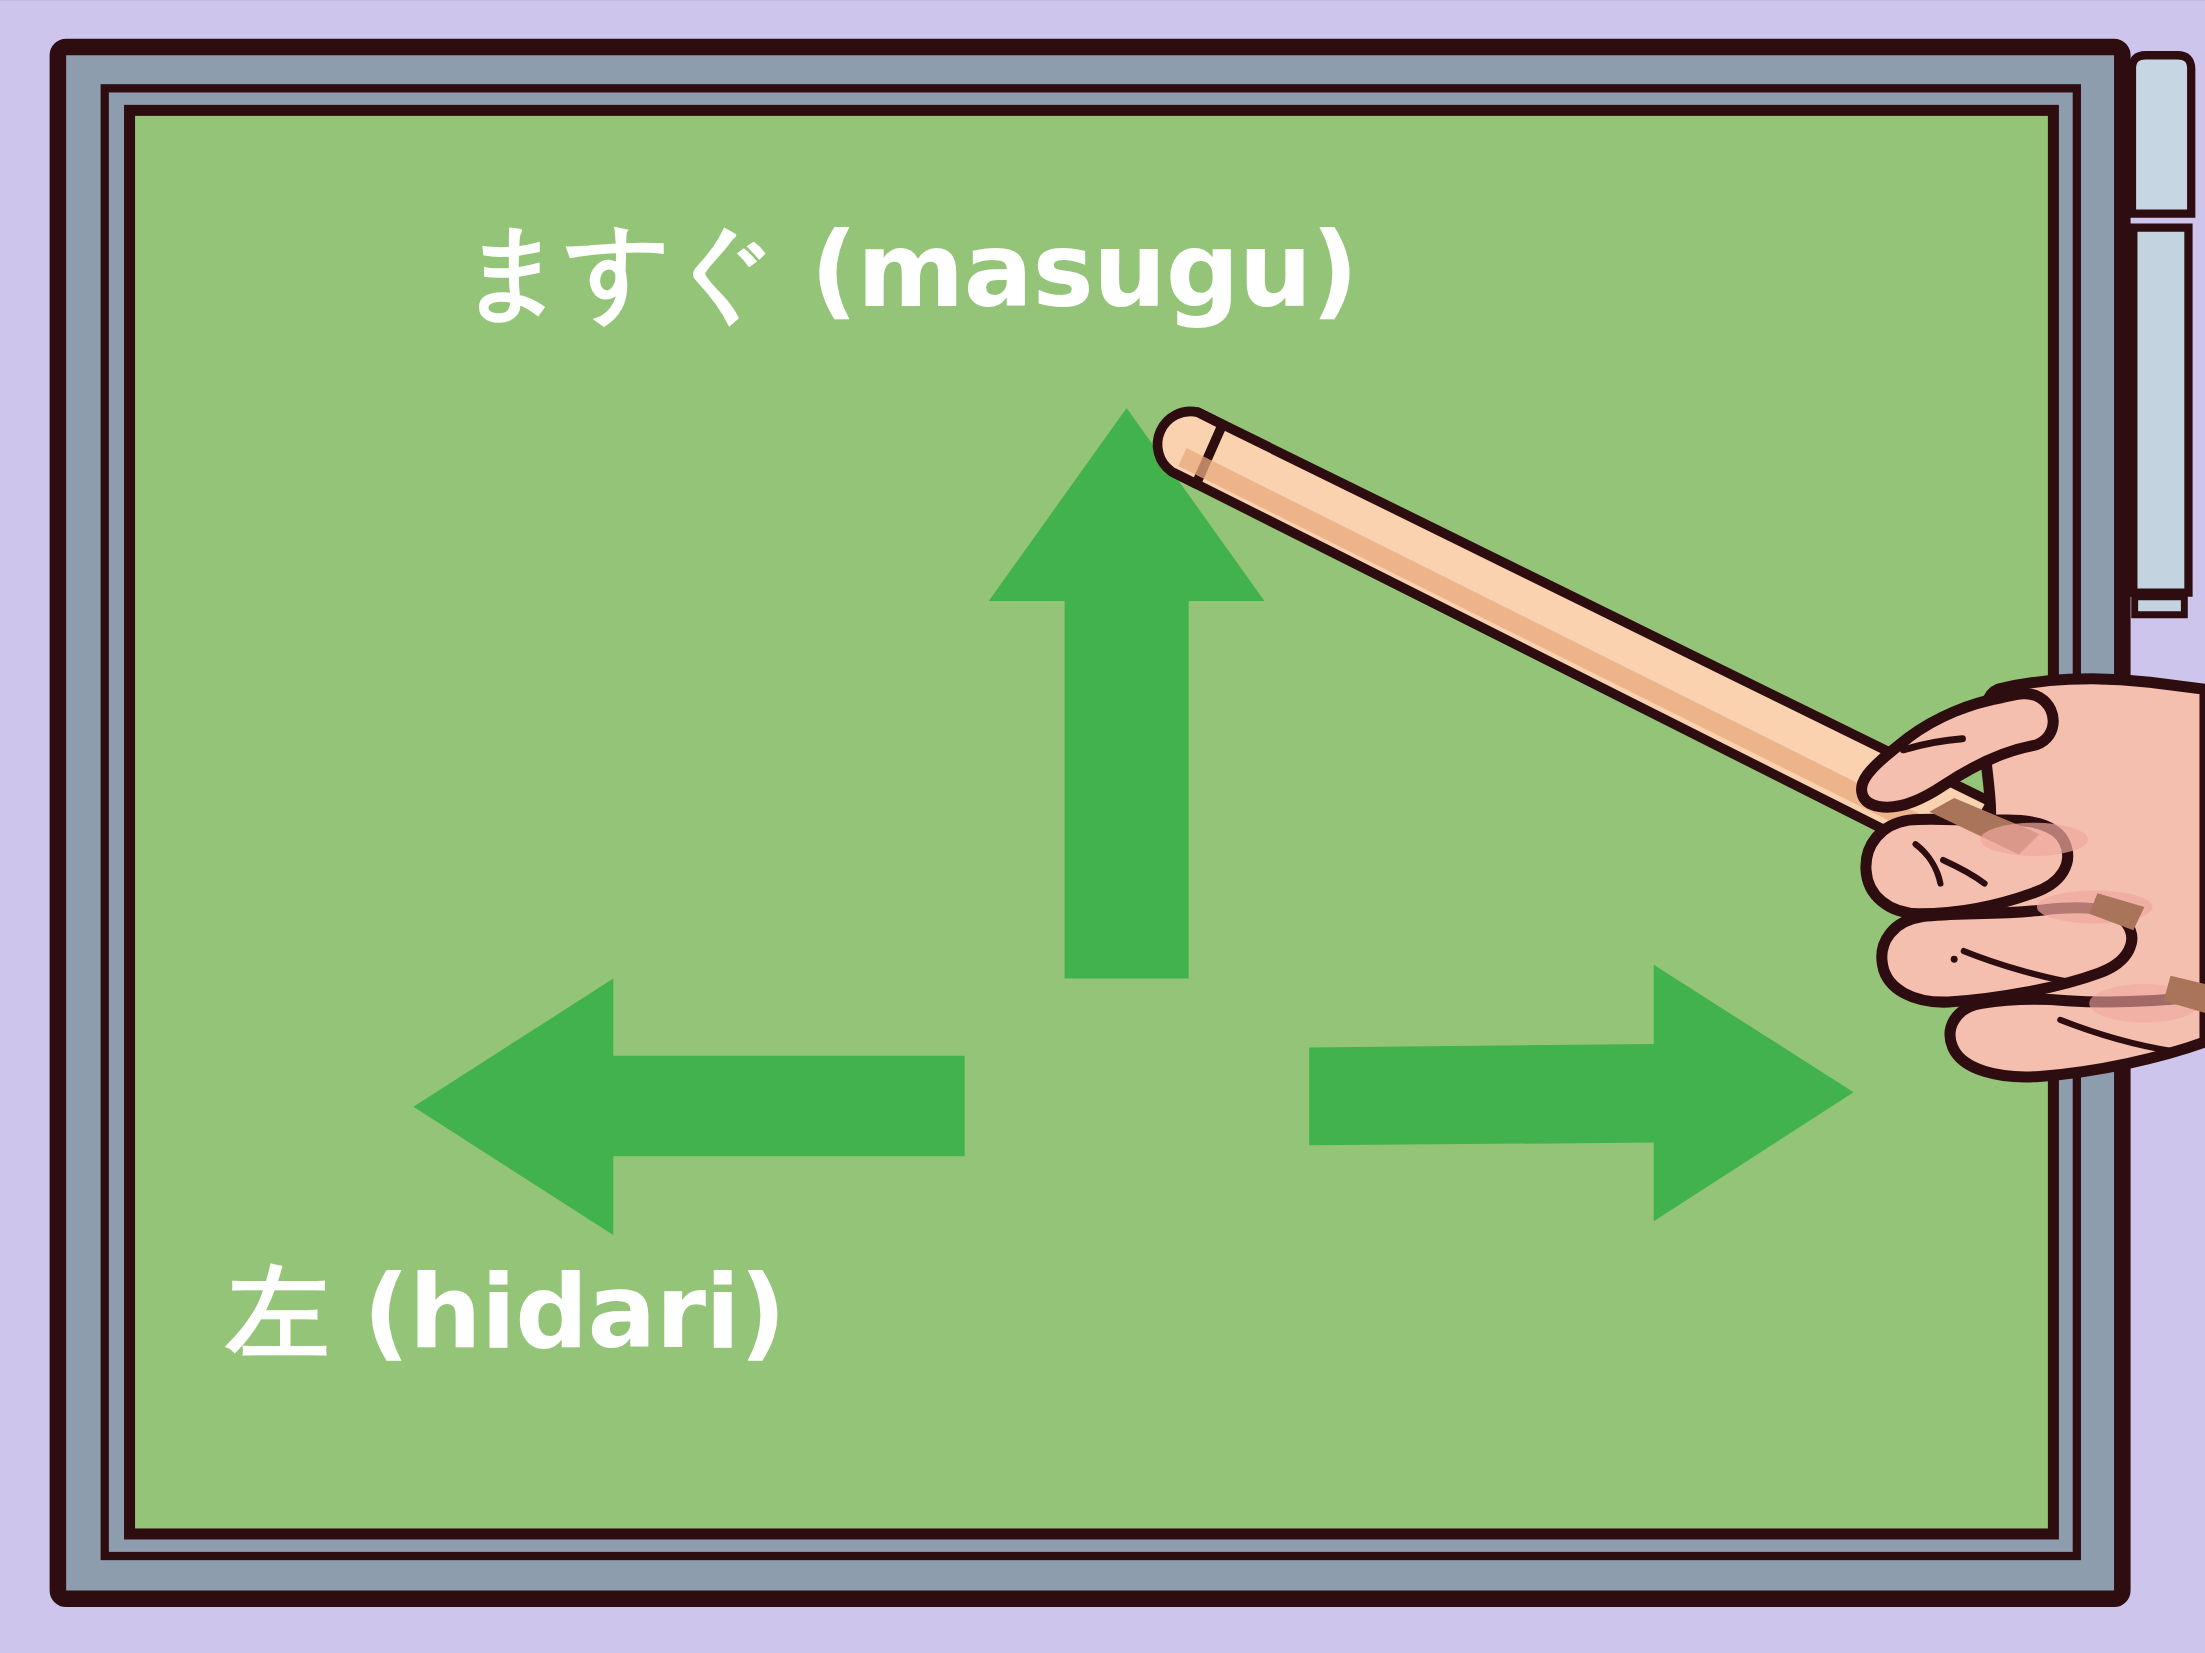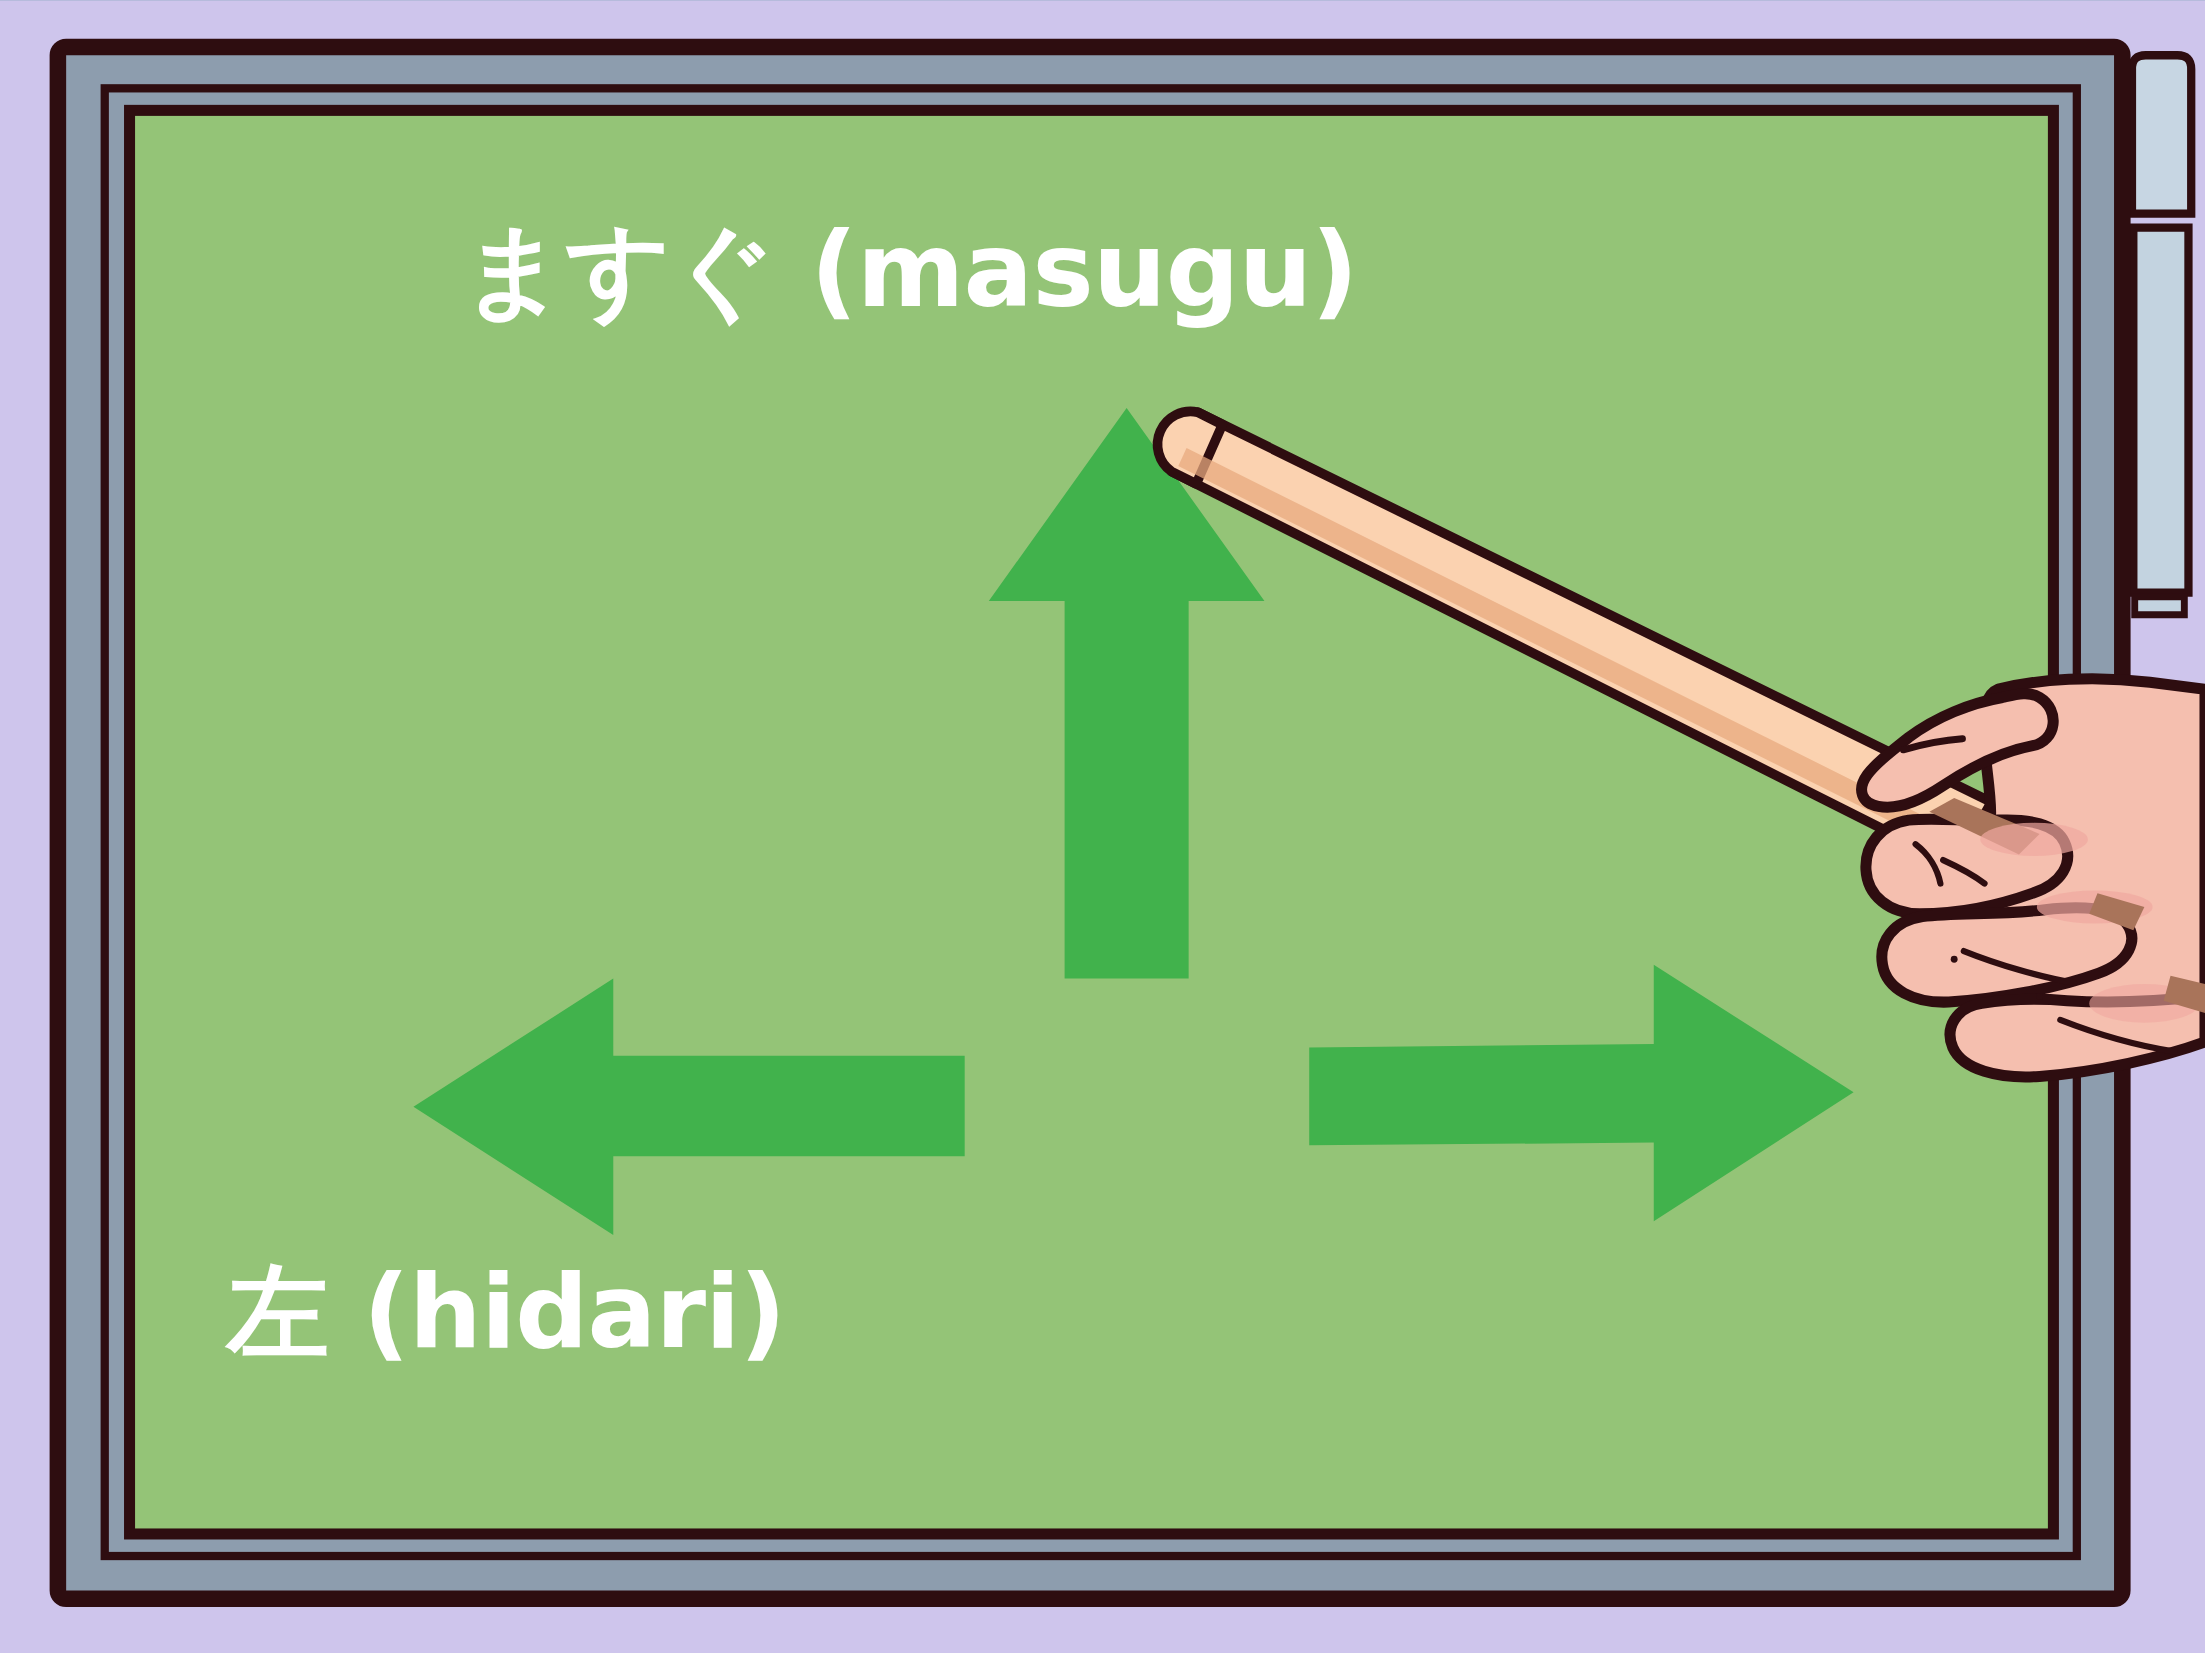--- a/index.html
+++ b/index.html
@@ -12,21 +12,21 @@
     width: 2205px;
     height: 1654px;
     overflow: hidden;
     font-family: "Liberation Sans", "DejaVu Sans", sans-serif;
   }
 
   #stage {
     position: relative;
     width: 2205px;
     height: 1530px;
-    background: #0f766e;
+    background: #8b5cf6;
   }
 
   #scene {
     position: absolute;
     inset: 0;
     width: 2205px;
     height: 1654px;
   }
 
   

